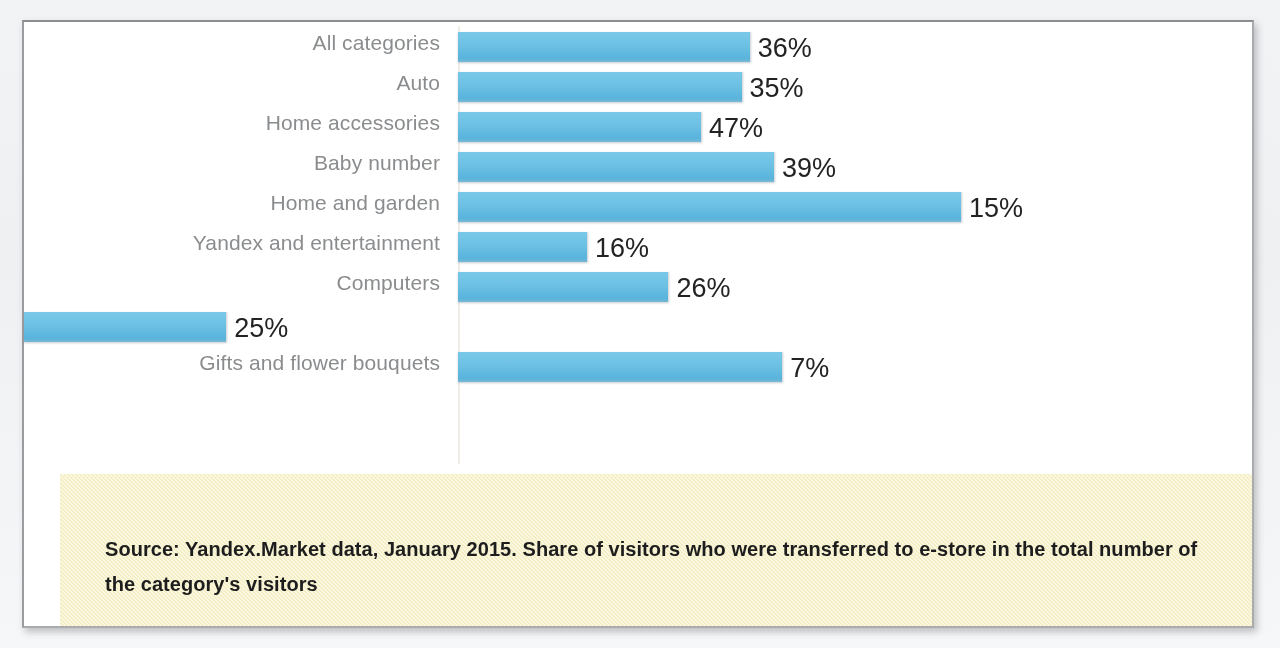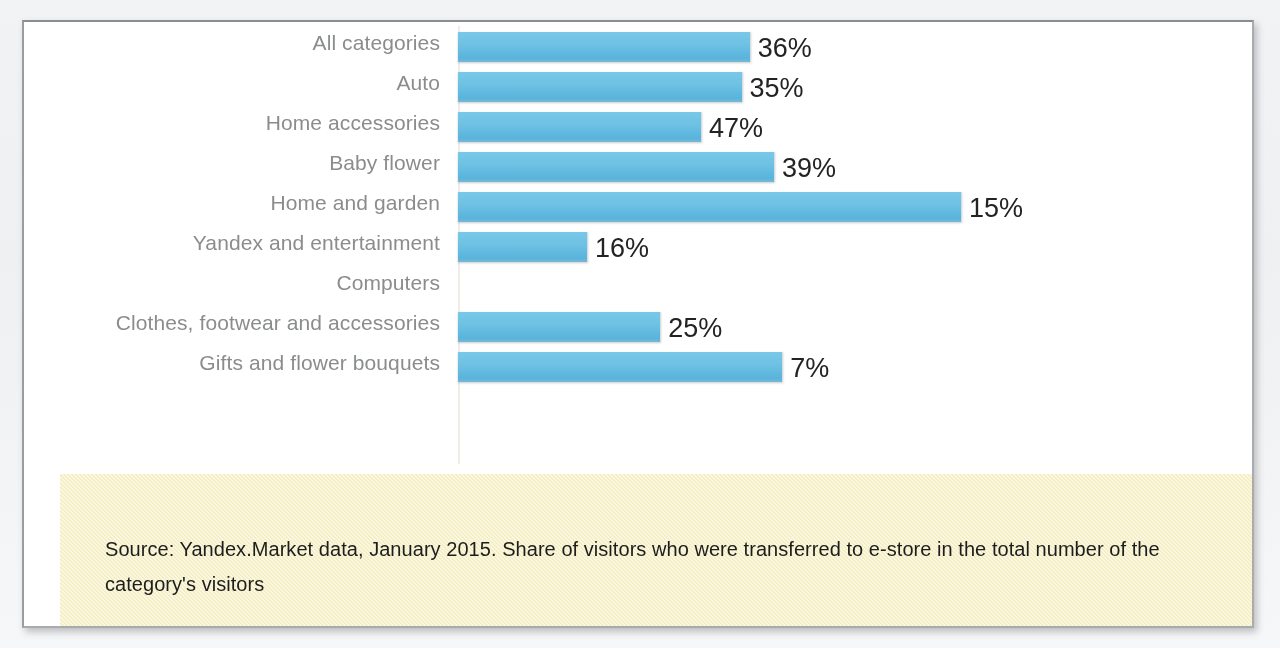--- a/index.html
+++ b/index.html
@@ -104,21 +104,21 @@
     height: 152px;
     background-color: #f4eec2;
     background-image:
       linear-gradient(45deg, rgba(255,255,255,0.55) 25%, transparent 25%, transparent 50%, rgba(255,255,255,0.55) 50%, rgba(255,255,255,0.55) 75%, transparent 75%, transparent);
     background-size: 4px 4px;
     box-sizing: border-box;
     padding: 58px 30px 0 45px;
   }
   #source-text {
     font-size: 20px;
-    font-weight: normal;
+    font-weight: bold;
     color: #1d1d1d;
     line-height: 1.75;
     letter-spacing: 0.05px;
   }
 </style>
 </head>
 <body>
 
 <div id="stage">
   <div id="panel">
@@ -141,21 +141,21 @@
             </div>
           </div>
           <div class="row">
             <div class="cat-label">Home accessories</div>
             <div class="bar-zone">
               <div class="bar" style="width: 243.9px; background: linear-gradient(rgb(121, 200, 232) 0%, rgb(110, 194, 228) 40%, rgb(89, 179, 220) 88%, rgb(121, 184, 212) 100%);"></div>
               <div class="val-label">47%</div>
             </div>
           </div>
           <div class="row">
-            <div class="cat-label">Baby flower</div>
+            <div class="cat-label">Baby number</div>
             <div class="bar-zone">
               <div class="bar" style="width: 317.07px; background: linear-gradient(rgb(121, 200, 232) 0%, rgb(110, 194, 228) 40%, rgb(89, 179, 220) 88%, rgb(121, 184, 212) 100%);"></div>
               <div class="val-label">39%</div>
             </div>
           </div>
           <div class="row">
             <div class="cat-label">Home and garden</div>
             <div class="bar-zone">
               <div class="bar" style="width: 504.06px; background: linear-gradient(rgb(121, 200, 232) 0%, rgb(110, 194, 228) 40%, rgb(89, 179, 220) 88%, rgb(121, 184, 212) 100%);"></div>
               <div class="val-label">15%</div>
@@ -163,23 +163,26 @@
           </div>
           <div class="row">
             <div class="cat-label">Yandex and entertainment</div>
             <div class="bar-zone">
               <div class="bar" style="width: 130.08px; background: linear-gradient(rgb(121, 200, 232) 0%, rgb(110, 194, 228) 40%, rgb(89, 179, 220) 88%, rgb(121, 184, 212) 100%);"></div>
               <div class="val-label">16%</div>
             </div>
           </div>
           <div class="row">
             <div class="cat-label">Computers</div>
-          </div>
-          <div class="row">
-            <div class="cat-label">Clothes, footwear and accessories</div>
+            <div class="bar-zone">
+              <div class="bar" style="width: 211.38px; background: linear-gradient(rgb(121, 200, 232) 0%, rgb(110, 194, 228) 40%, rgb(89, 179, 220) 88%, rgb(121, 184, 212) 100%);"></div>
+              <div class="val-label">26%</div>
+            </div>
+          </div>
+          <div class="row">
             <div class="bar-zone">
               <div class="bar" style="width: 203.25px; background: linear-gradient(rgb(121, 200, 232) 0%, rgb(110, 194, 228) 40%, rgb(89, 179, 220) 88%, rgb(121, 184, 212) 100%);"></div>
               <div class="val-label">25%</div>
             </div>
           </div>
           <div class="row">
             <div class="cat-label">Gifts and flower bouquets</div>
             <div class="bar-zone">
               <div class="bar" style="width: 325.2px; background: linear-gradient(rgb(121, 200, 232) 0%, rgb(110, 194, 228) 40%, rgb(89, 179, 220) 88%, rgb(121, 184, 212) 100%);"></div>
               <div class="val-label">7%</div>

